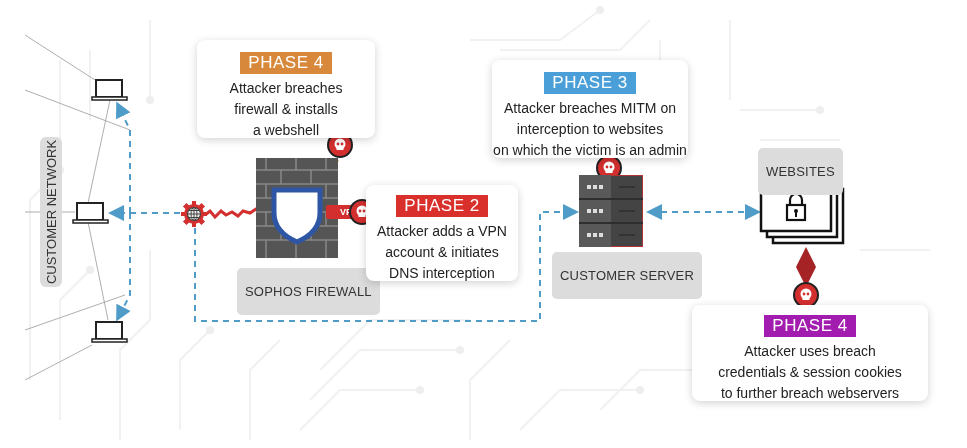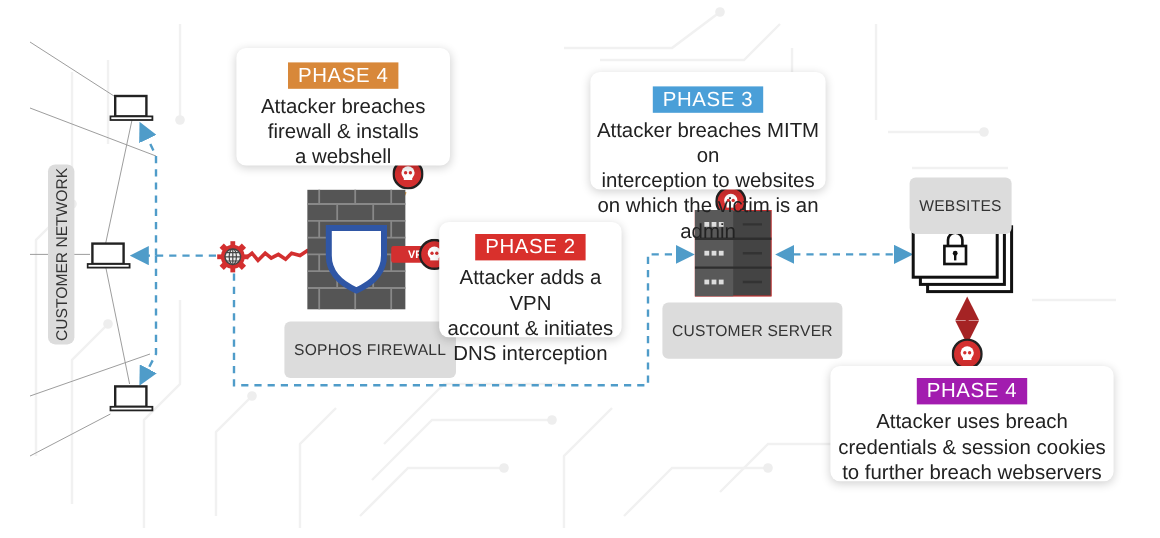--- a/index.html
+++ b/index.html
@@ -12,21 +12,21 @@
   #lines { position: absolute; left: 0; top: 0; width: 967px; height: 448px; }
   .card {
     position: absolute; background: #fff; border-radius: 8px;
     box-shadow: 0 2px 8px rgba(0,0,0,0.18);
     text-align: center; color: #222;
   }
   .badge {
     display: inline-block; color: #fff; font-size: 17px; padding: 1px 8px;
     letter-spacing: 0.5px; margin-top: 12px;
   }
-  .desc { font-size: 17px; line-height: 21px; margin-top: 4px; }
+  .desc { font-size: 14px; line-height: 21px; margin-top: 4px; }
   .label {
     position: absolute; background: #dcdcdc; color: #333; border-radius: 5px;
     font-size: 13px; padding: 16px 8px; letter-spacing: 0.2px;
   }
   .vlabel {
     position: absolute; background: #dcdcdc; color: #333; border-radius: 6px;
     font-size: 13px; width: 22px; height: 150px;
   }
   .vlabel span {
     position: absolute; left: 50%; top: 50%; white-space: nowrap;

